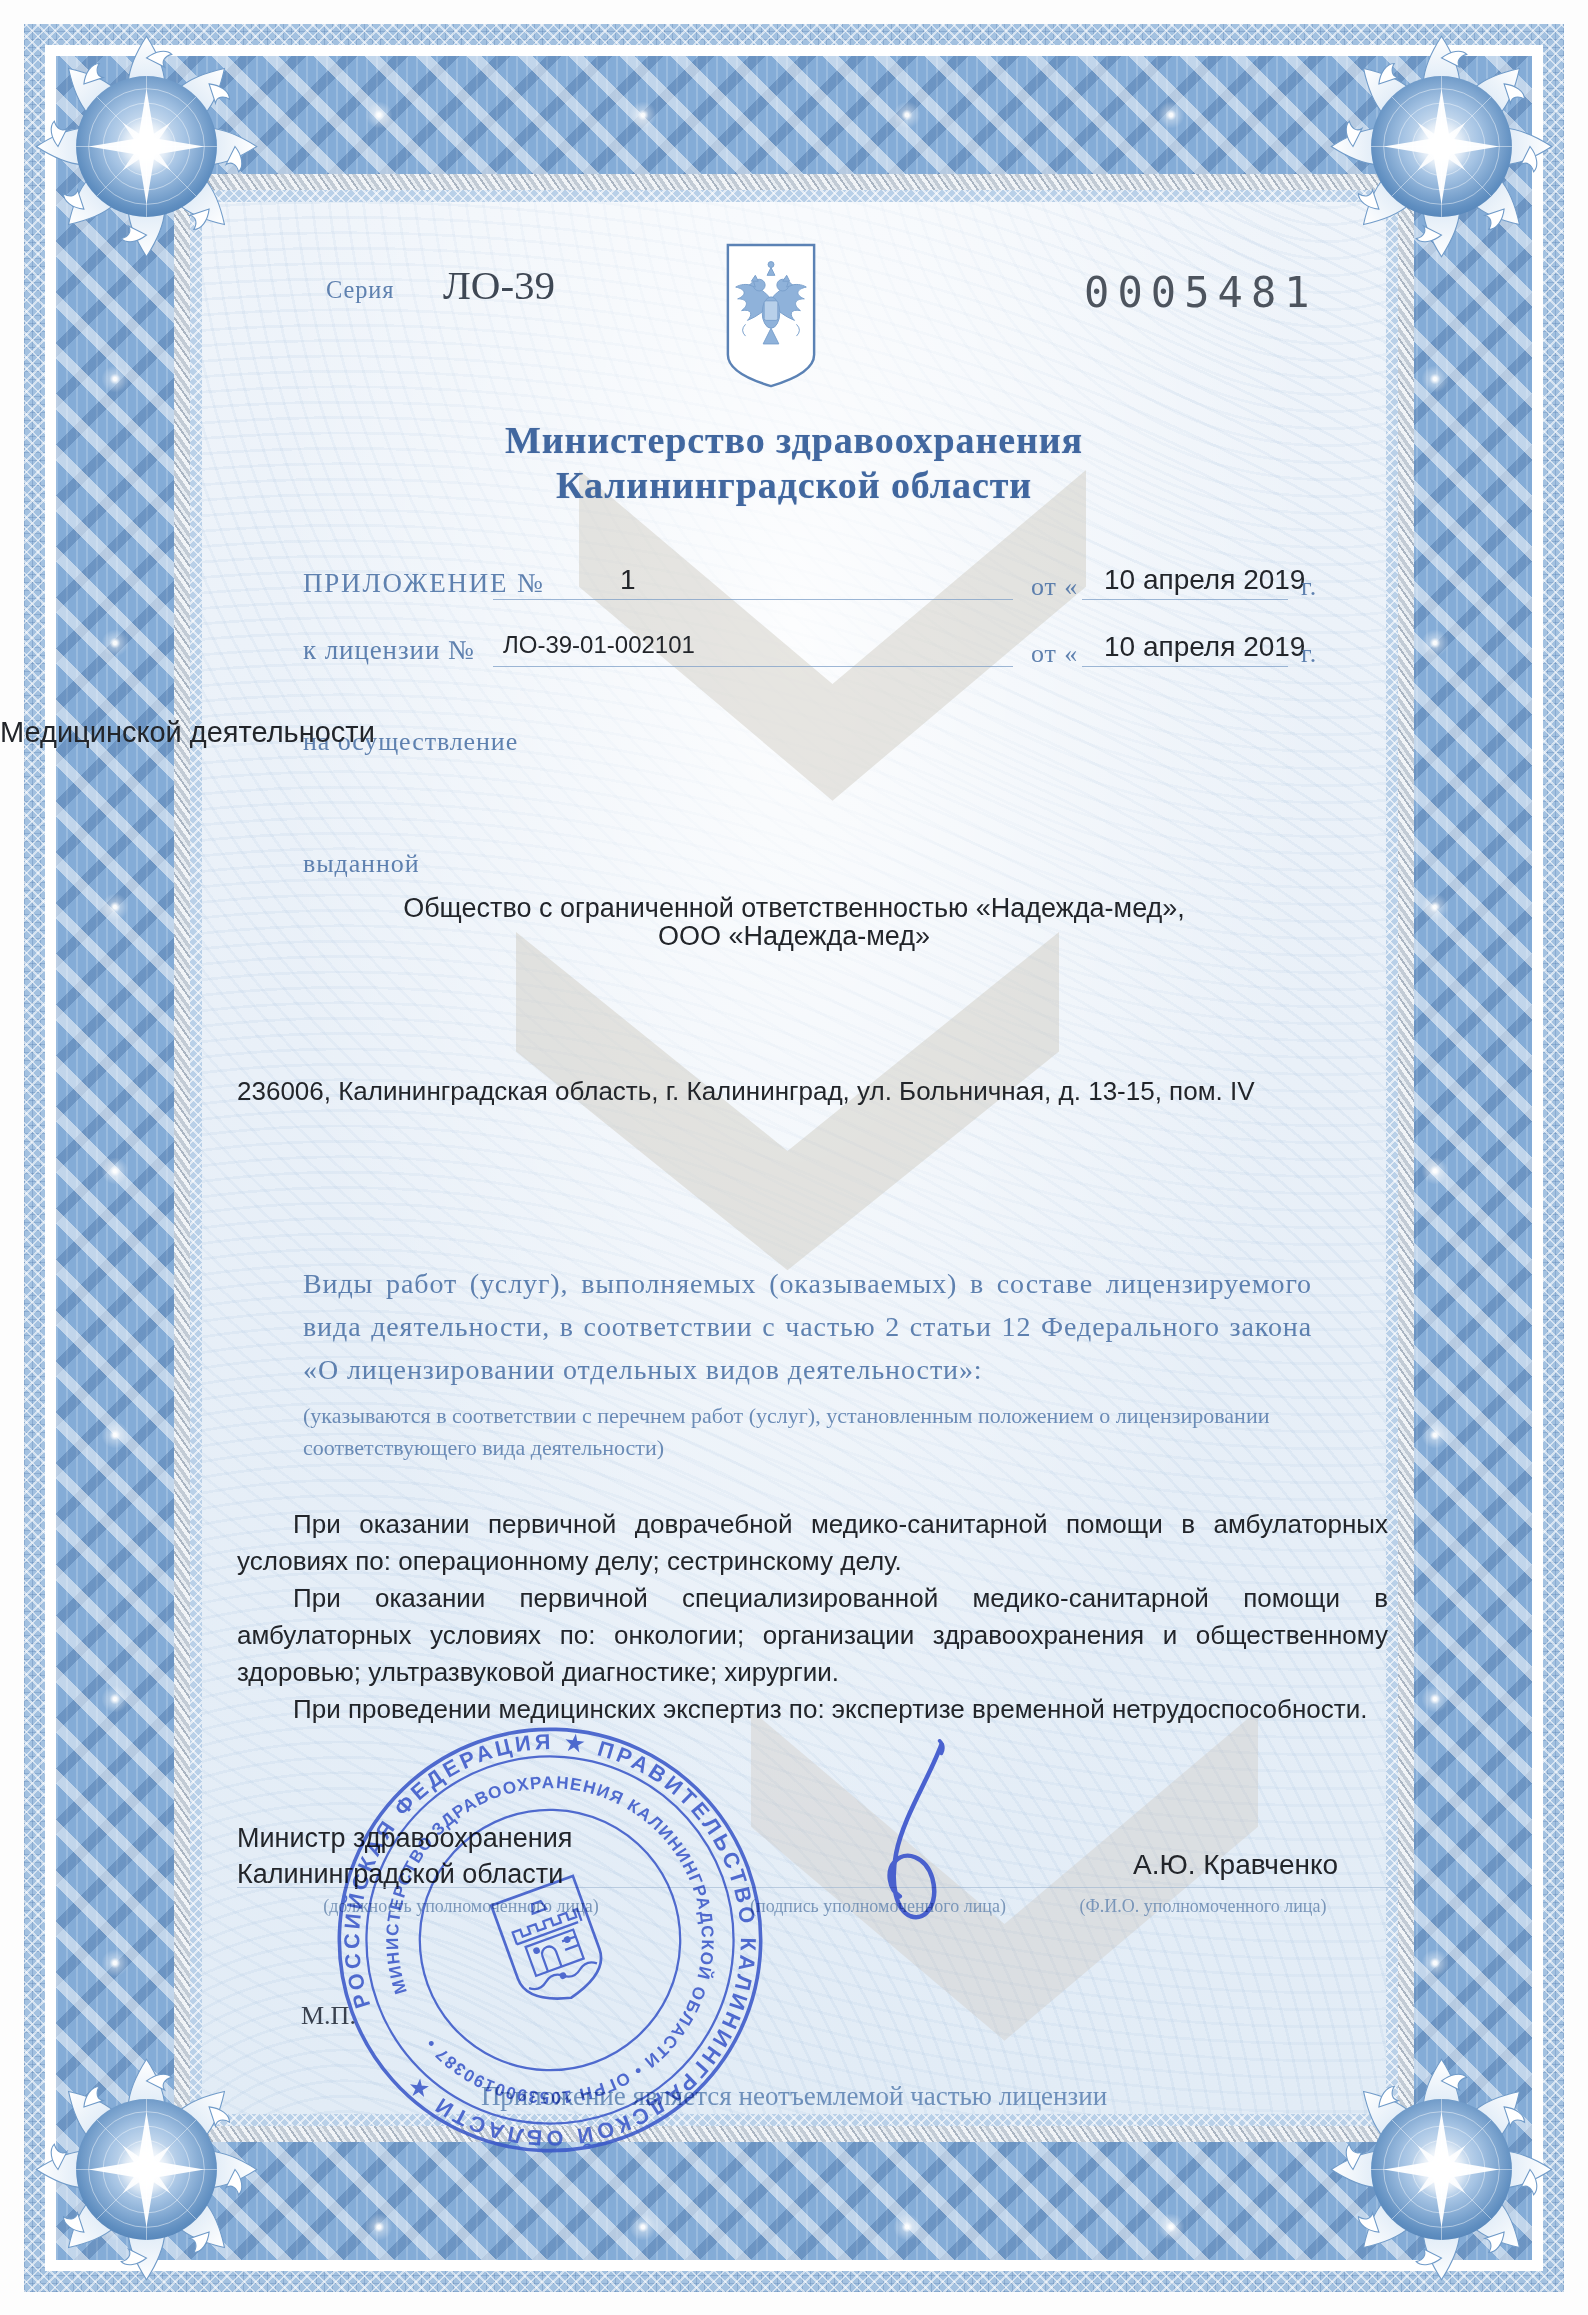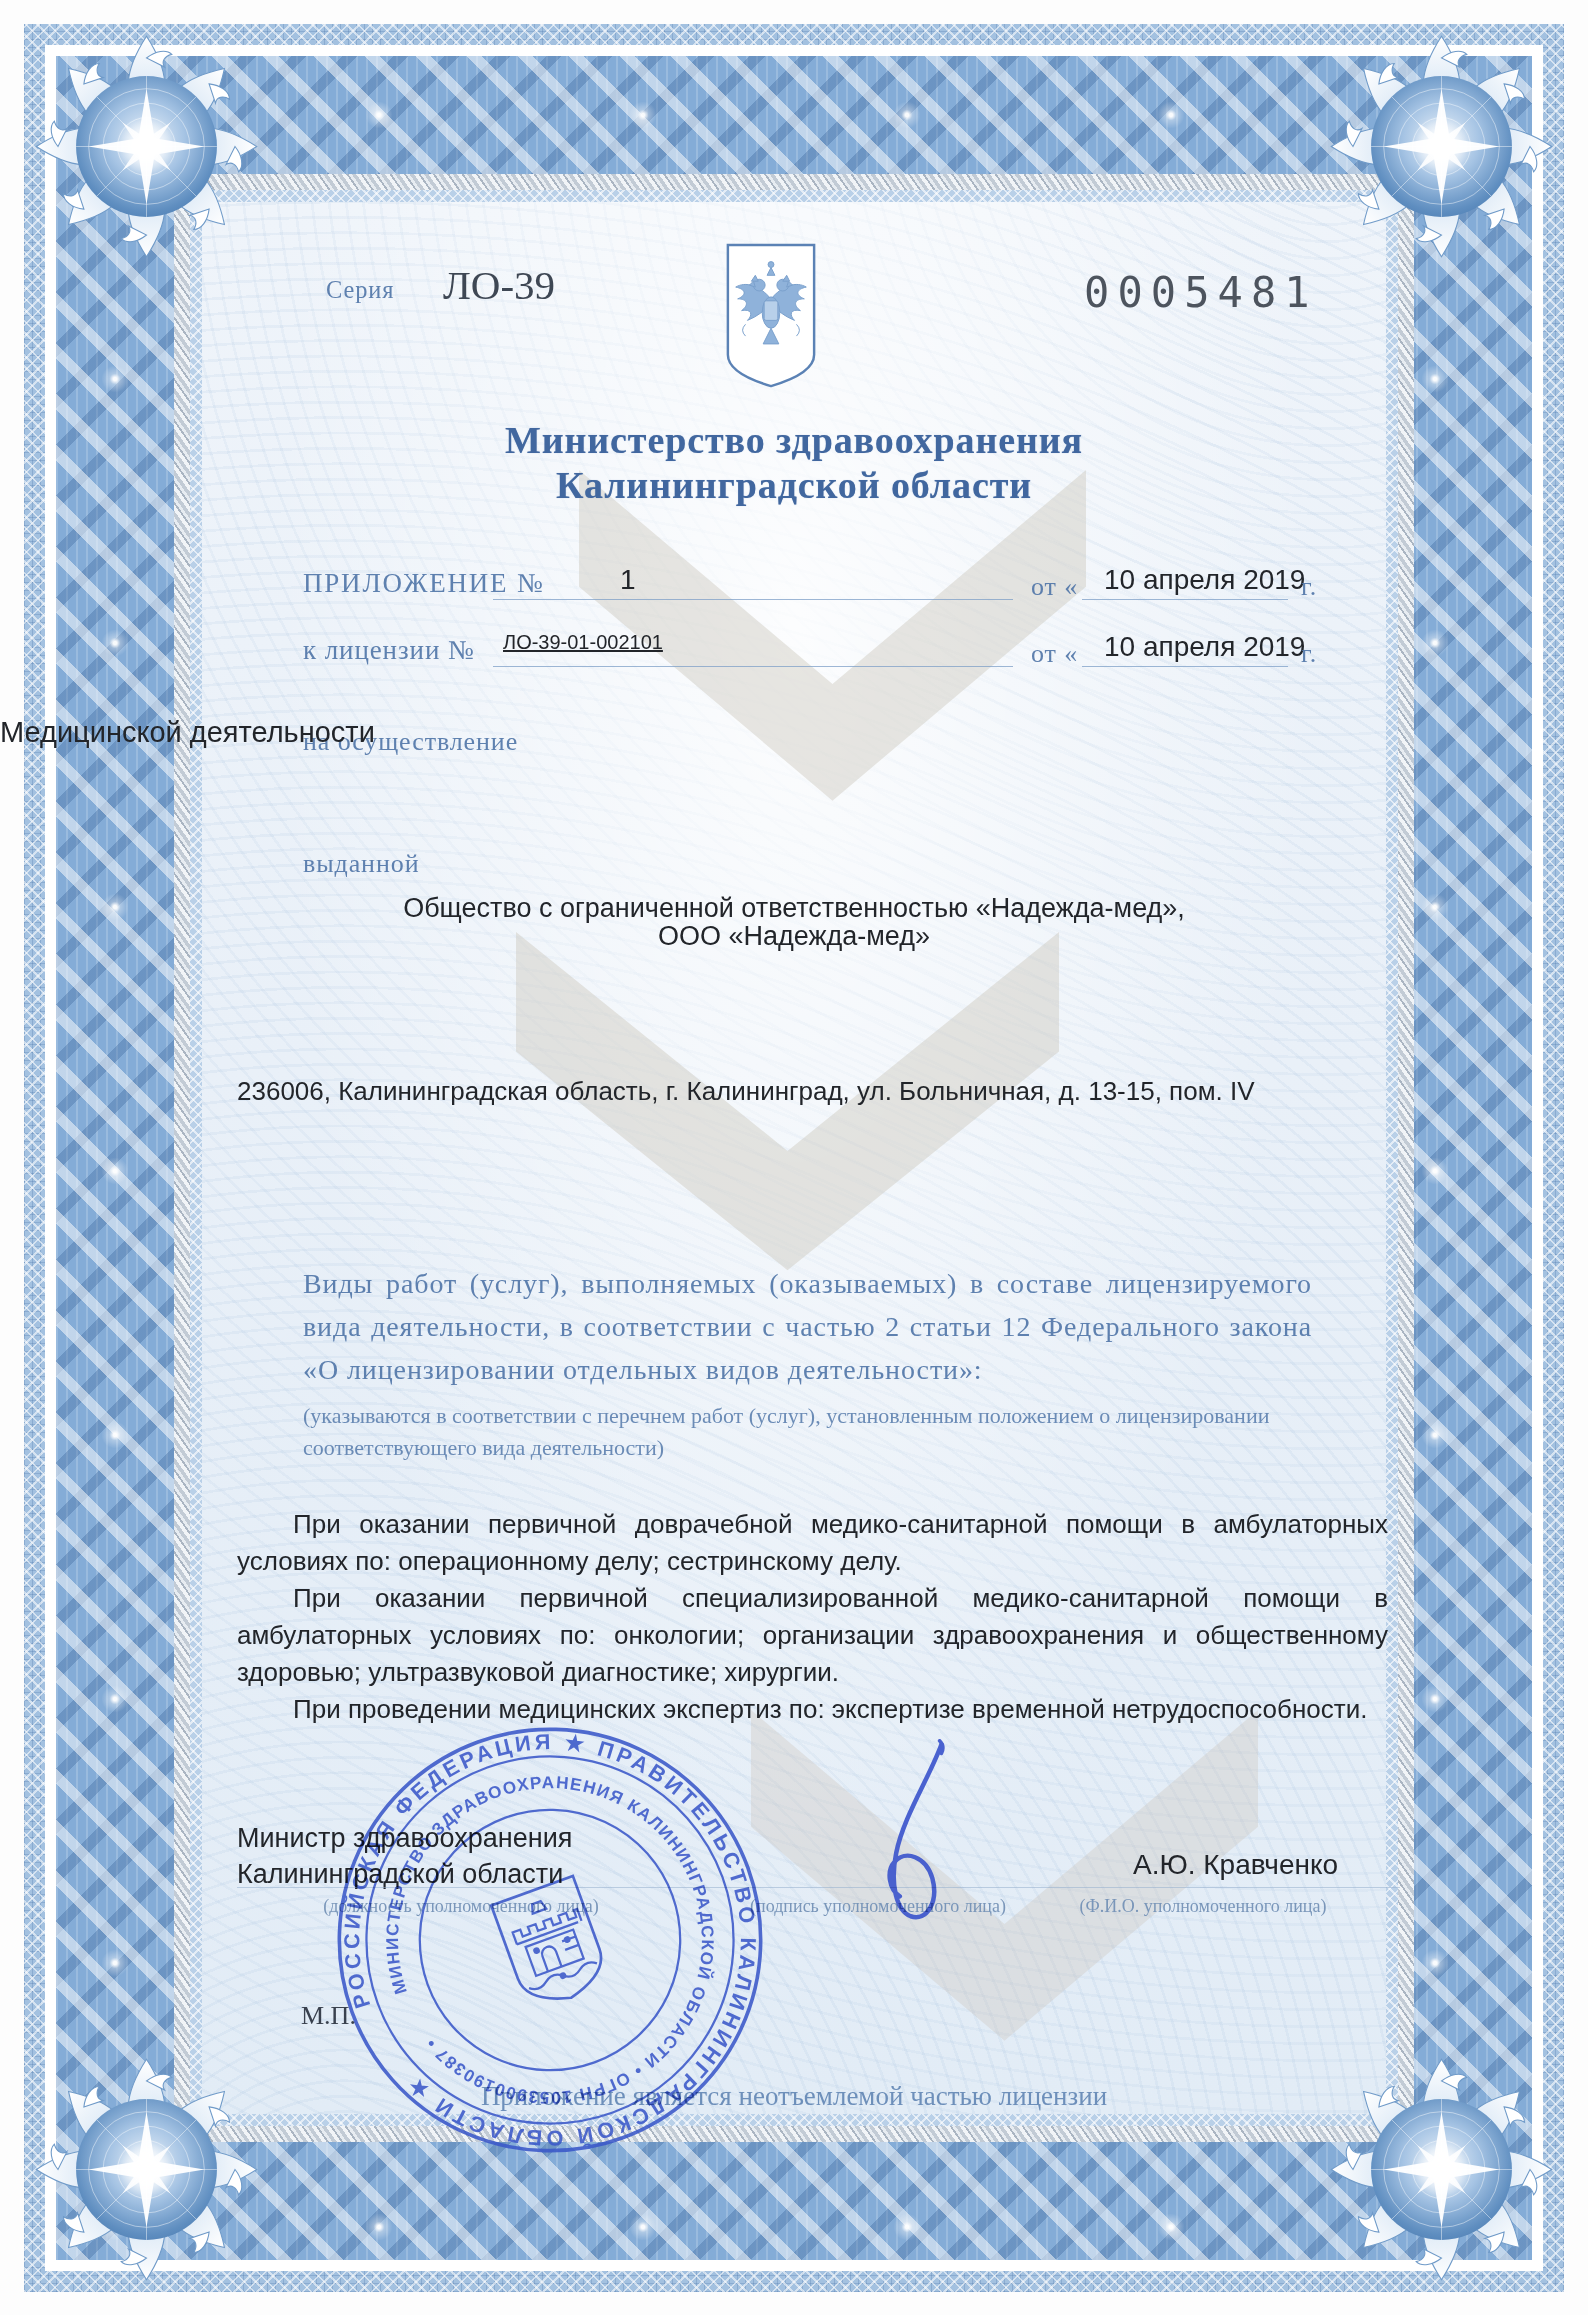--- a/index.html
+++ b/index.html
@@ -185,21 +185,21 @@
     <span class="abs lbl" style="left:303px;top:568px;font-size:27px;letter-spacing:1.8px;">ПРИЛОЖЕНИЕ №</span>
     <div class="fill-line" style="left:493px;top:599px;width:520px;"></div>
     <span class="abs val" style="left:620px;top:564px;font-size:28px;">1</span>
     <span class="abs lbl" style="left:1031px;top:572px;">от «</span>
     <div class="fill-line" style="left:1082px;top:599px;width:206px;"></div>
     <span class="abs val" style="left:1104px;top:564px;font-size:28px;">10 апреля  2019</span>
     <span class="abs lbl" style="left:1301px;top:572px;">г.</span>
 
     <span class="abs lbl" style="left:303px;top:635px;font-size:27px;">к лицензии №</span>
     <div class="fill-line" style="left:493px;top:666px;width:520px;"></div>
-    <span class="abs val" style="left:503px;top:631px;font-size:20px;text-decoration:underline;">ЛО-39-01-002101</span>
+    <span class="abs val" style="left:503px;top:631px;font-size:24px;">ЛО-39-01-002101</span>
     <span class="abs lbl" style="left:1031px;top:639px;">от «</span>
     <div class="fill-line" style="left:1082px;top:666px;width:206px;"></div>
     <span class="abs val" style="left:1104px;top:631px;font-size:28px;">10 апреля 2019</span>
     <span class="abs lbl" style="left:1301px;top:639px;">г.</span>
 
     <span class="abs lbl" style="left:303px;top:727px;">на осуществление</span>
     <div class="abs val" style="left:0;right:0;top:716px;text-align:left;font-size:29px;">Медицинской деятельности</div>
 
     <span class="abs lbl" style="left:303px;top:849px;">выданной</span>
 

